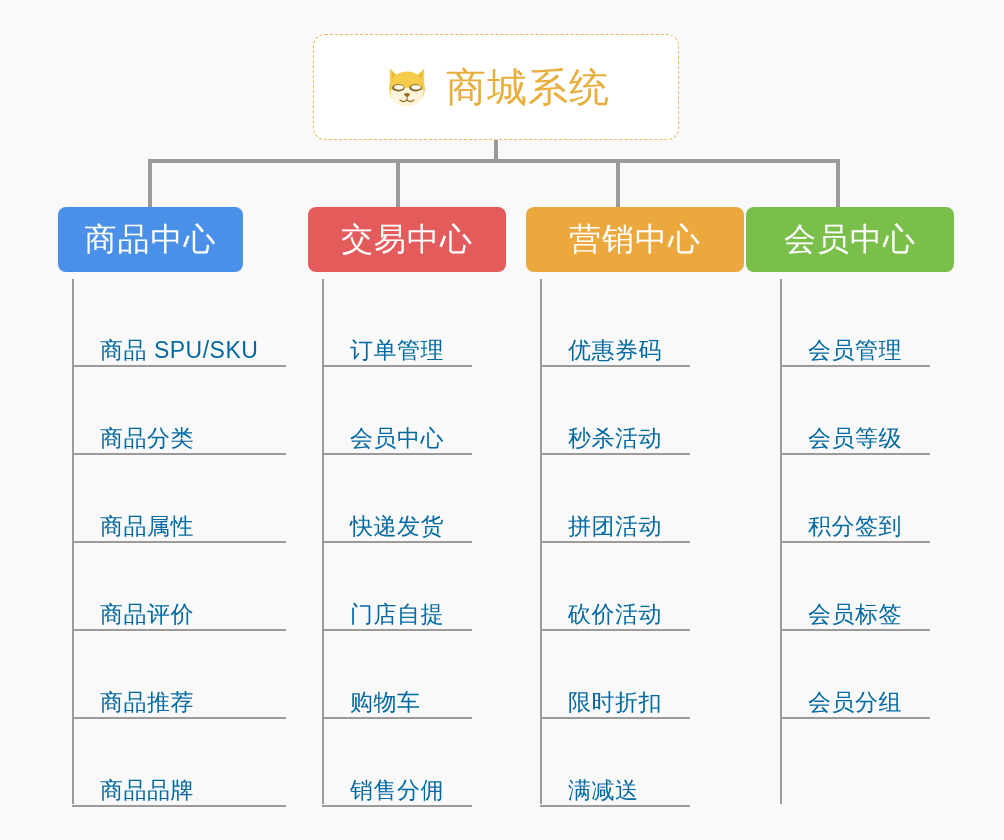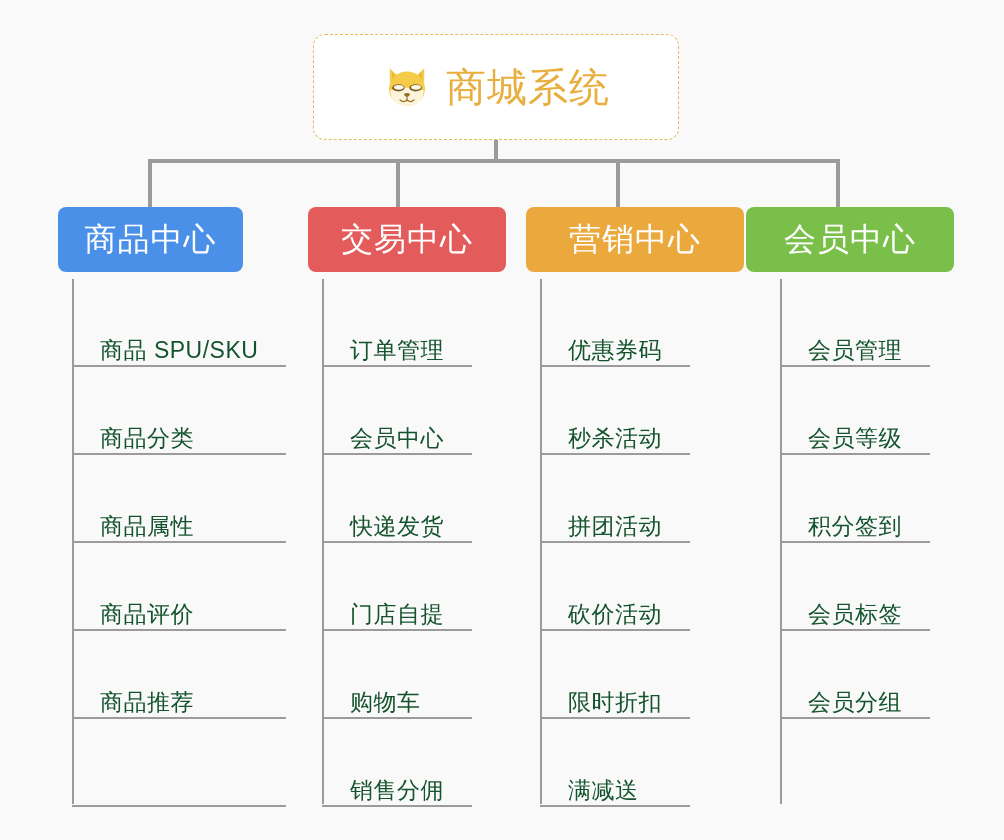--- a/index.html
+++ b/index.html
@@ -122,21 +122,21 @@
     height: 88px;
     box-sizing: border-box;
     padding-left: 28px;
     display: flex;
     flex-direction: column;
     justify-content: flex-end;
   }
   .leaf-label {
     font-size: 23px;
     line-height: 30px;
-    color: #14532d;
+    color: #0369a1;
     white-space: nowrap;
     padding-bottom: 2px;
     letter-spacing: 0.5px;
   }
   .leaf-rule {
     position: absolute;
     left: 0;
     bottom: 0;
     height: 1.6px;
     background: #9b9b9b;
@@ -204,20 +204,21 @@
     </div>
     <div class="leaf-item">
       <span class="leaf-label">商品评价</span>
       <span class="leaf-rule" style="background: rgb(155, 155, 155); width: 214px;"></span>
     </div>
     <div class="leaf-item">
       <span class="leaf-label">商品推荐</span>
       <span class="leaf-rule" style="background: rgb(155, 155, 155); width: 214px;"></span>
     </div>
     <div class="leaf-item">
+      <span class="leaf-label">商品品牌</span>
       <span class="leaf-rule" style="background: rgb(155, 155, 155); width: 214px;"></span>
     </div>
   </div>
 
   <div class="leaf-col l1">
     <div class="leaf-spine" style="background: rgb(155, 155, 155);"></div>
     <div class="leaf-item">
       <span class="leaf-label">订单管理</span>
       <span class="leaf-rule" style="background: rgb(155, 155, 155); width: 150px;"></span>
     </div>

